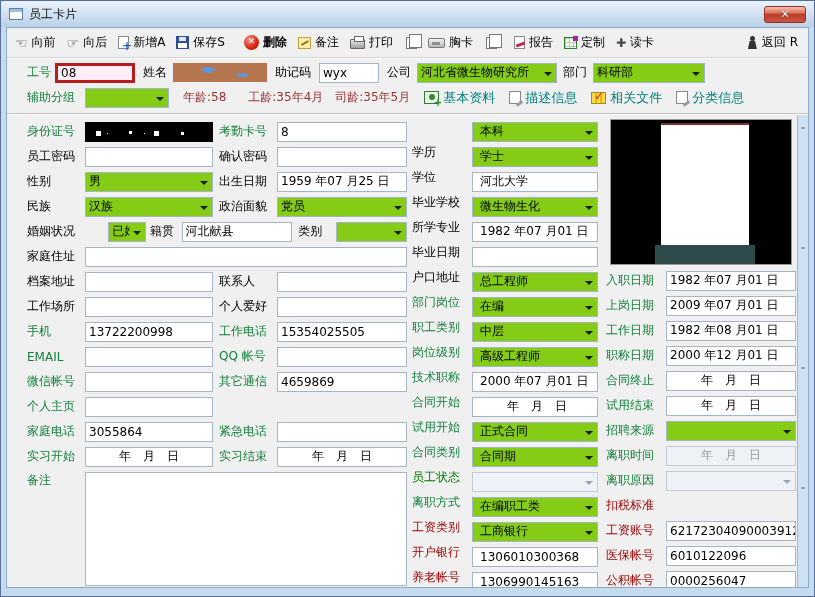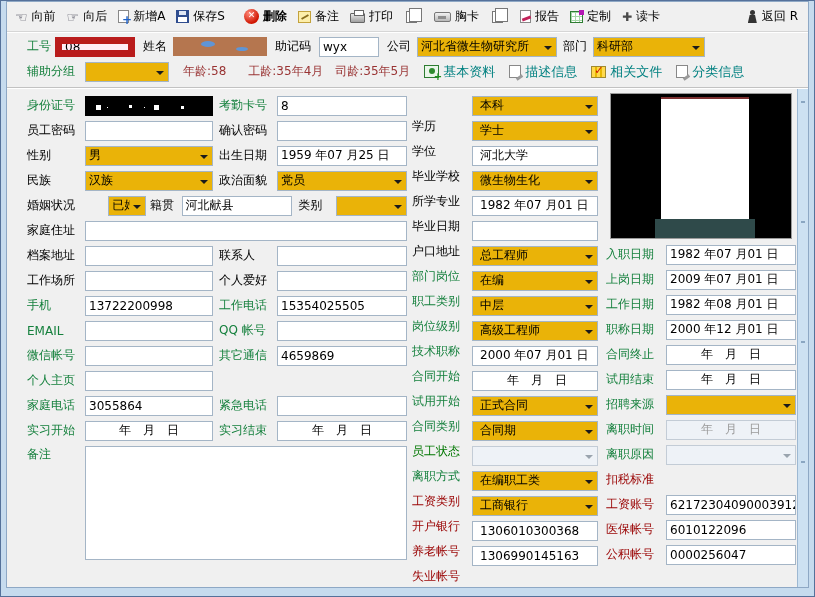--- a/index.html
+++ b/index.html
@@ -69,28 +69,28 @@
   
   .header { padding:2px 0 3px 0; border-bottom:1px solid #c2c2c2; box-shadow:0 1px 0 #fff inset; flex-shrink:0; }
   .hrow { height:25px; display:flex; align-items:center; }
   .lbl { font-size:12px; white-space:nowrap; color:#000; }
   .navy { color:#15803d; }
   .maroon { color:#990000; }
   .green { color:#007700; }
   .redtxt { color:#993333; font-size:12px; white-space:nowrap; }
   .fld { height:20px; background:#fff; border:1px solid #a4b5c6; font-size:12px; color:#000;
          display:flex; align-items:center; padding:0 3px; overflow:hidden; white-space:nowrap; }
-  .dd { background:#eab308; position:relative; padding-right:15px; cursor:pointer; }
+  .dd { background:#84cc16; position:relative; padding-right:15px; cursor:pointer; }
   .dd .t { font-style:normal; overflow:hidden; white-space:nowrap; }
   .arr { position:absolute; right:4px; top:8px; width:0; height:0;
          border-left:4px solid transparent; border-right:4px solid transparent;
          border-top:4px solid #1b1b1b; }
   .dis { background:#eef2f7; border-color:#c3ccd6; color:#9a9a9a; }
   .dis .arr { border-top-color:#9aa4ae; }
-  .pinkfld { background:#ffeef7; border:7px solid #b91c1c; }
+  .pinkfld { background:#ffeef7; border:3px solid #b91c1c; }
   .name-redacted { width:94px; height:19px; background:#b5764f; position:relative; }
   .name-redacted::after { content:""; position:absolute; left:28px; top:4px; width:14px; height:6px;
                           background:#5f95d6; border-radius:50%; box-shadow:34px 5px 0 -1px #5f95d6; }
   .id-redacted { background:#000; border-color:#000; position:relative; }
   .id-redacted::before { content:""; position:absolute; left:10px; top:8px; width:5px; height:5px; background:#fff;
         box-shadow:9px 0 0 -2px #fff, 32px -1px 0 -1px #fff, 46px 0 0 -2px #fff, 58px 0 0 0 #fff, 84px 0 0 -1px #fff; }
   .datec { justify-content:center; }
   
   .tabbar { display:flex; align-items:center; gap:14px; margin-left:14px; }
   .tab { display:flex; align-items:center; gap:4px; font-size:13px; color:#008080; cursor:pointer; white-space:nowrap; }
@@ -127,20 +127,25 @@
   .photo-collar { position:absolute; left:44px; bottom:0; width:100px; height:19px; background:#2f4a4a; }
   .edge { position:absolute; right:0; top:0; bottom:0; width:11px; background:#cde1f2;
           border-left:1px solid #9db8d2; }
   .edge::before { content:""; position:absolute; left:3px; top:12px; width:4px; height:2px; background:#8aa6c2;
           box-shadow:0 120px 0 #8aa6c2, 0 240px 0 #8aa6c2, 0 360px 0 #8aa6c2; }
 </style>
 </head>
 <body>
 
 <div class="window">
+  <div class="titlebar">
+    <span class="title-icon"></span>
+    <span class="title-text">员工卡片</span>
+    <span class="close-btn">✕</span>
+  </div>
 
   <div class="client">
 
     <div class="toolbar">
       <span class="tb-btn">
           <i class="ic g-hand-l"></i>
           <span>向前</span>
         </span>
       <span class="tb-btn">
           <i class="ic g-hand-r"></i>
@@ -162,21 +167,21 @@
           <i class="ic ic-note"></i>
           <span>备注</span>
         </span>
       <span class="tb-btn">
           <i class="ic ic-print"></i>
           <span>打印</span>
         </span>
       <span class="tb-btn">
           <i class="ic ic-copy"></i>
         </span>
-      <span class="tb-btn" style="margin-left:6px;">
+      <span class="tb-btn" style="">
           <i class="ic ic-badge"></i>
           <span>胸卡</span>
         </span>
       <span class="tb-btn">
           <i class="ic ic-copy"></i>
         </span>
       <span class="tb-btn" style="margin-left:6px;">
           <i class="ic ic-report"></i>
           <span>报告</span>
         </span>

